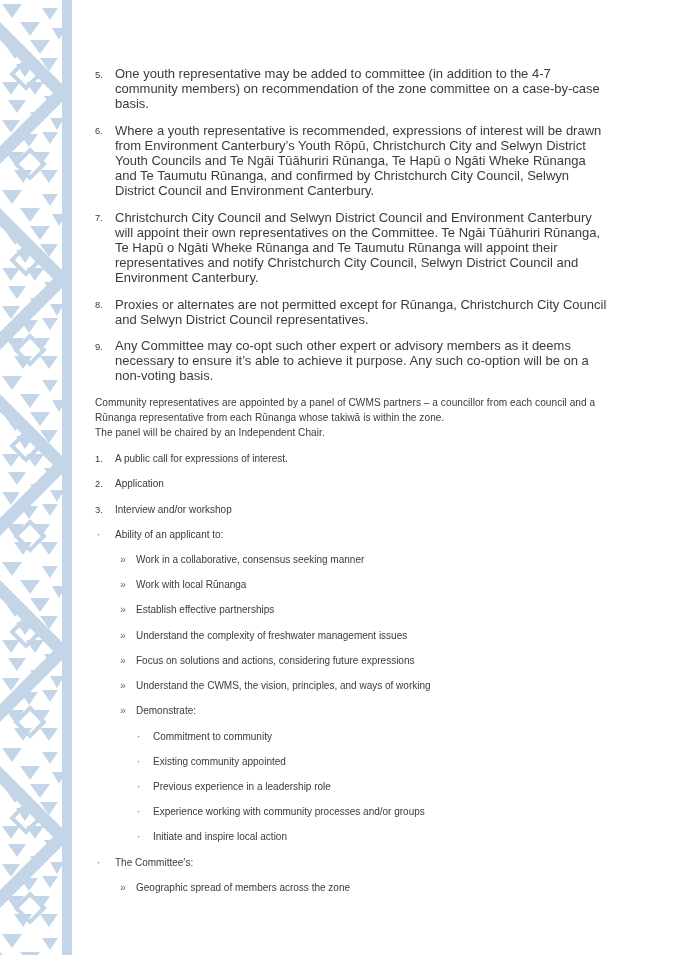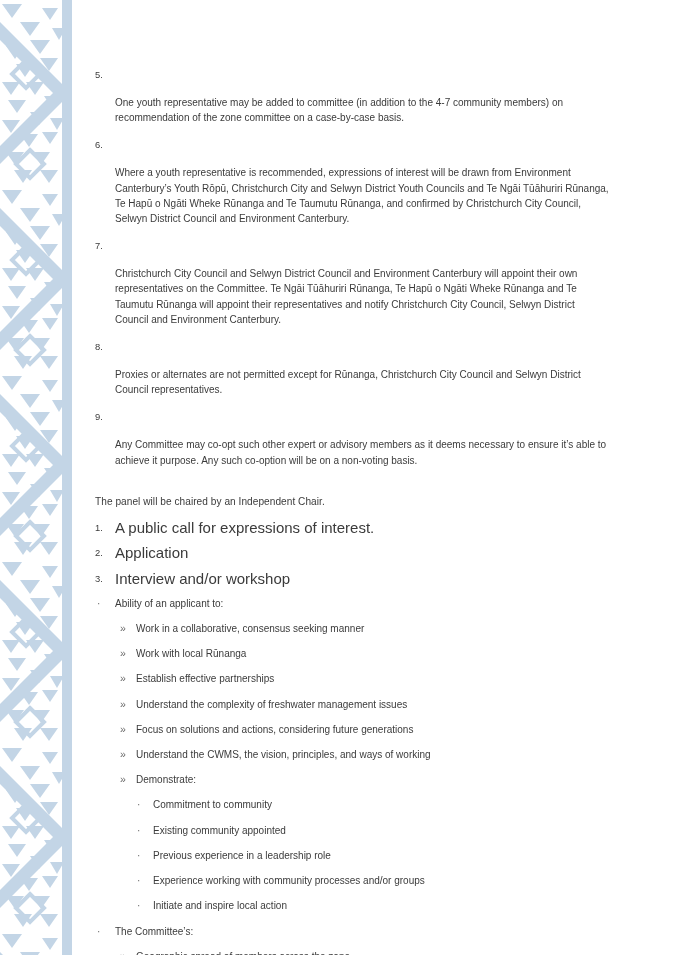--- a/index.html
+++ b/index.html
@@ -53,38 +53,37 @@
   }
   .numrow .marker {
     flex: 0 0 20px;
     font-size: 9.4px;
     line-height: 15.2px;
     color: #3b3b3b;
     padding-top: 0.5px;
   }
   .numrow .body {
     flex: 1 1 auto;
-    font-size: 10px;
-    line-height: 15.2px;
-    margin-top: 29px;
+    font-size: 13px;
+    line-height: 15.2px;
   }
 
   
   .procrow {
     display: flex;
     margin: 0 0 10px 0;
   }
   .procrow .marker {
     flex: 0 0 20px;
     font-size: 9.4px;
     line-height: 15.2px;
   }
   .procrow .body {
     flex: 1 1 auto;
-    font-size: 15px;
+    font-size: 10px;
     line-height: 15.2px;
   }
 
   
   .b1, .b2, .b3 {
     display: flex;
     margin: 0 0 10px 0;
   }
   .b1 { margin-left: 2px; }
   .b2 { margin-left: 25px; }
@@ -197,21 +196,21 @@
 
     <div class="numrow">
       <span class="marker">9.</span>
       <span class="body">Any Committee may co-opt such other expert or advisory members as it deems necessary to ensure it’s able to achieve it purpose. Any such co-option will be on a non-voting basis.</span>
     </div>
 
   </div>
 
 
   <p class="para">
-    <br>
+    <span>Community representatives are appointed by a panel of CWMS partners – a councillor from each council and a Rūnanga representative from each Rūnanga whose takiwā is within the zone.</span><br>
     <span>The panel will be chaired by an Independent Chair.</span>
   </p>
 
 
 
   <div>
     <div class="procrow">
       <span class="marker">1.</span>
       <span class="body">A public call for expressions of interest.</span>
     </div>
@@ -244,21 +243,21 @@
     <div class="b2">
       <span class="marker">»</span>
       <span class="body">Establish effective partnerships</span>
     </div>
     <div class="b2">
       <span class="marker">»</span>
       <span class="body">Understand the complexity of freshwater management issues</span>
     </div>
     <div class="b2">
       <span class="marker">»</span>
-      <span class="body">Focus on solutions and actions, considering future generations</span>
+      <span class="body">Focus on solutions and actions, considering future expressions</span>
     </div>
     <div class="b2">
       <span class="marker">»</span>
       <span class="body">Understand the CWMS, the vision, principles, and ways of working</span>
     </div>
     <div class="b2">
       <span class="marker">»</span>
       <span class="body">Demonstrate:</span>
     </div>
 

